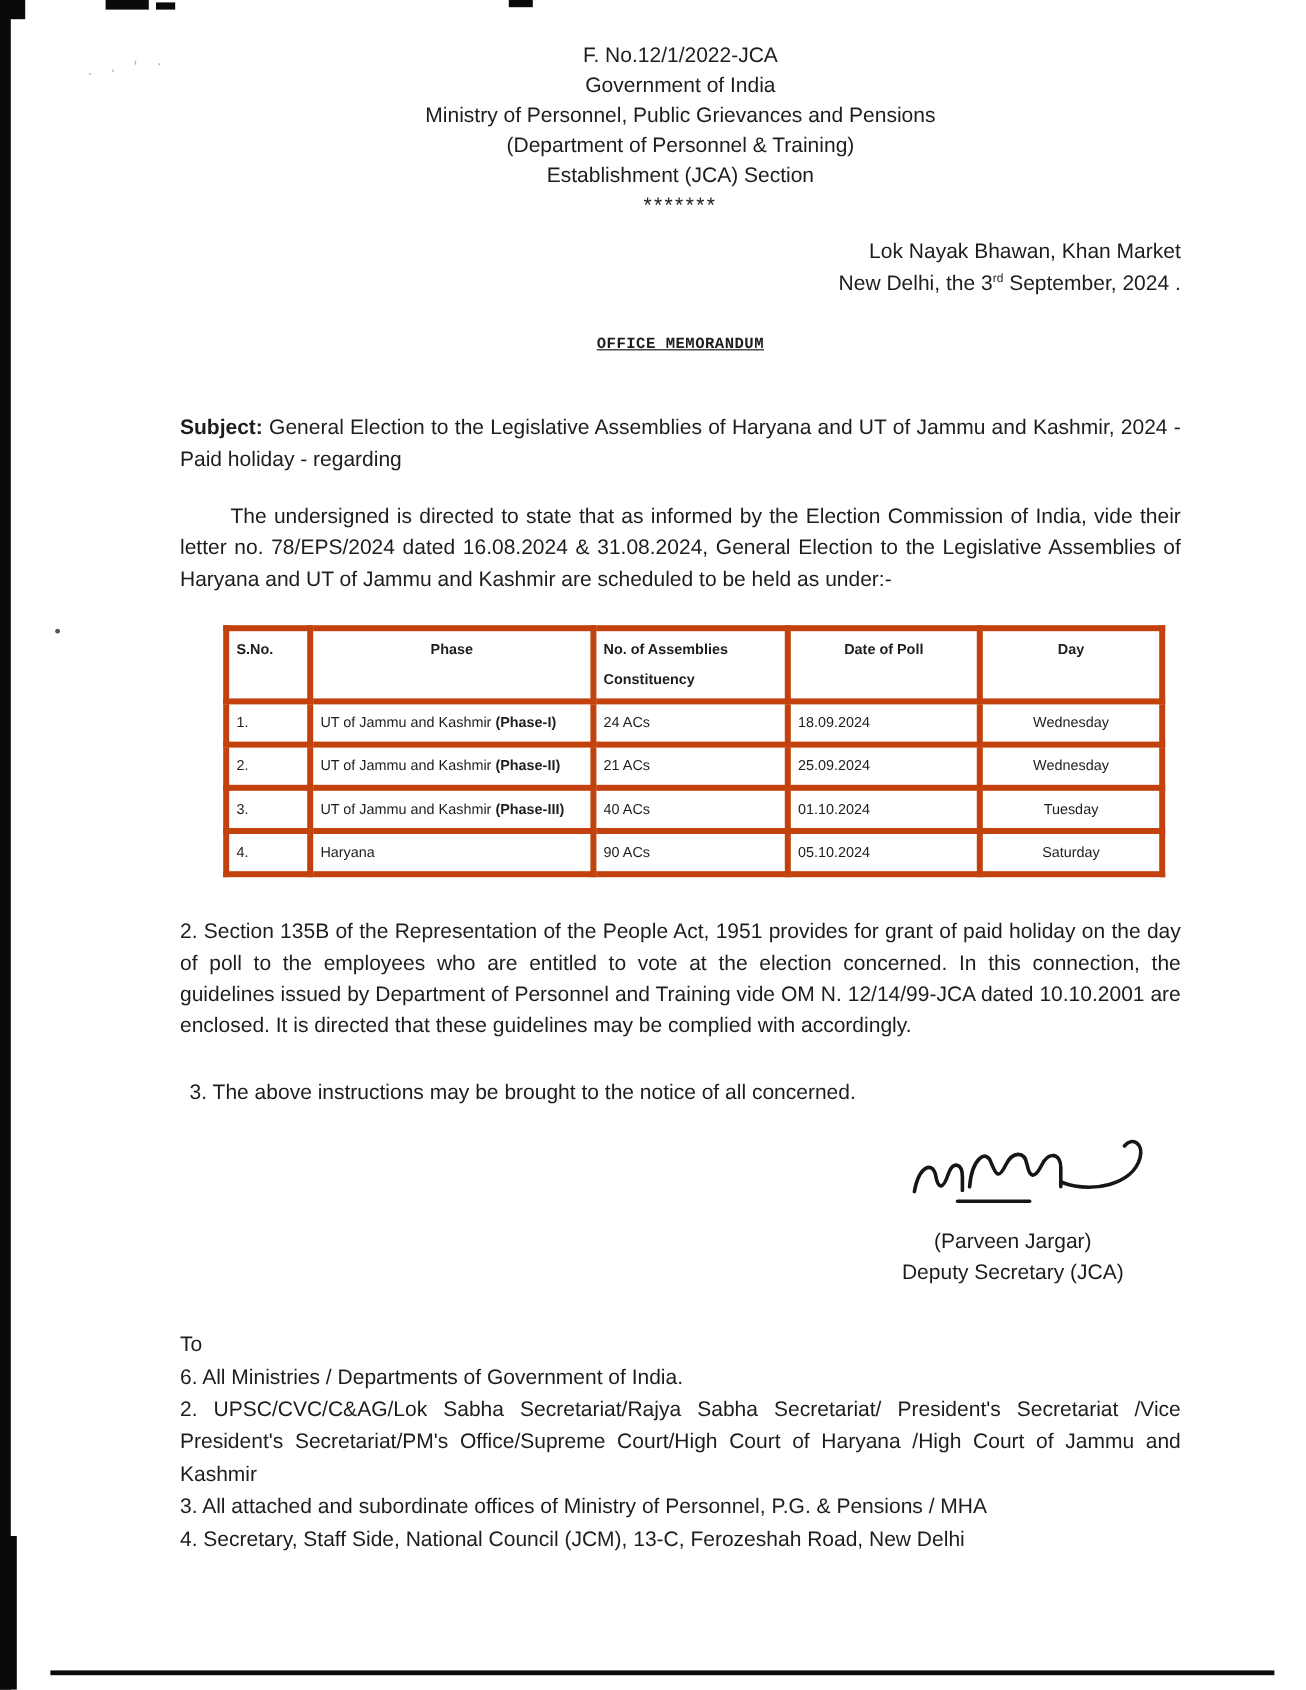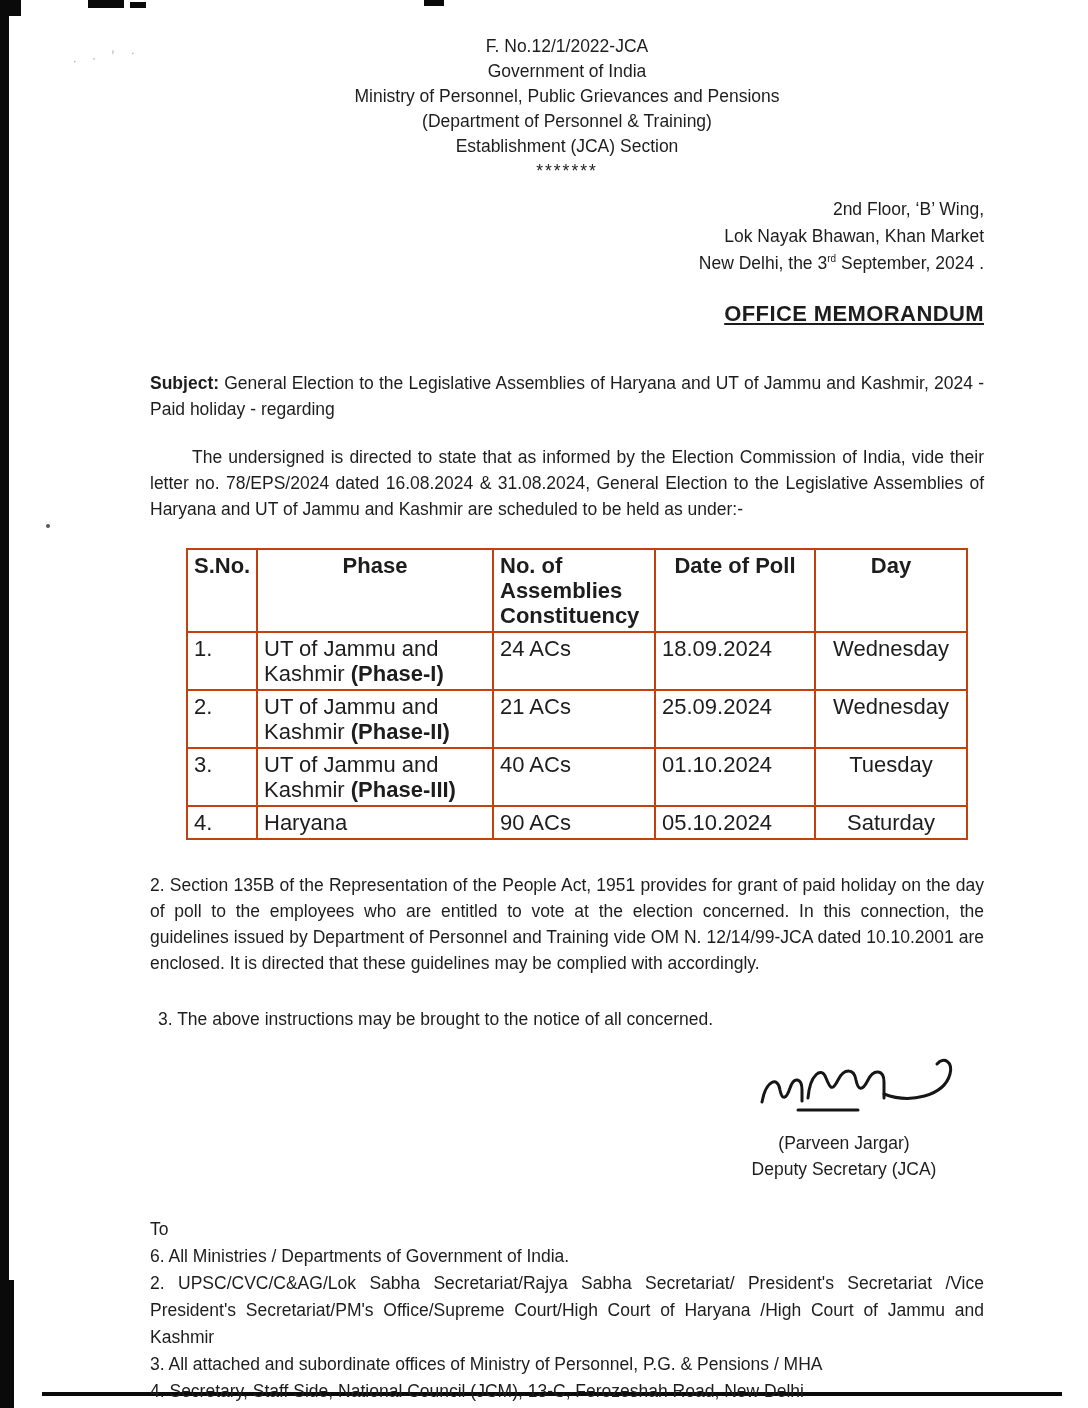--- a/index.html
+++ b/index.html
@@ -13,34 +13,34 @@
     width: 1088px; min-height: 1408px;
     padding: 34px 104px 16px 150px;
     font-size: 17.5px; line-height: 26px;
   }
   .center { text-align: center; }
   .letterhead div { line-height: 25px; }
   .stars { letter-spacing: 2px; line-height: 18px; }
   .address-block { text-align: right; margin-top: 12px; line-height: 27px; }
   sup { font-size: 10px; vertical-align: super; line-height: 0; }
   .memo-title {
-    text-align: right; font-weight: bold; font-size: 22px;
-    text-decoration: underline; letter-spacing: 0.4px; margin-top: 24px;
+    text-align: center; font-weight: bold; font-size: 13px;
+    text-decoration: underline; letter-spacing: 0.4px; margin-top: 24px; font-family: Liberation Mono, monospace;
   }
   .subject { margin-top: 43px; text-align: justify; }
   .subject .lbl { font-weight: bold; }
   .para { margin-top: 22px; text-align: justify; }
   .para.indent { text-indent: 42px; }
   table.schedule {
     border-collapse: collapse; margin: 26px 0 0 36px;
     width: 780px; table-layout: fixed;
   }
   table.schedule th, table.schedule td {
-    border: 2px solid #c2410c; vertical-align: top;
-    font-size: 22px; line-height: 25px; padding: 3px 6px;
+    border: 5px solid #c2410c; vertical-align: top;
+    font-size: 12px; line-height: 25px; padding: 3px 6px;
   }
   table.schedule th { font-weight: bold; text-align: center; }
   table.schedule th.left { text-align: left; }
   col.c-sno { width: 70px; } col.c-phase { width: 236px; }
   col.c-acs { width: 162px; } col.c-date { width: 160px; } col.c-day { width: 152px; }
   .narrow-head { display: inline-block; width: 116px; text-align: left; }
   td.sno { padding-left: 10px; }
   td.day { text-align: center; }
   .bold { font-weight: bold; }
   .sig-block { margin-top: 18px; display: flex; justify-content: flex-end; }
@@ -81,21 +81,20 @@
   <div class="letterhead center">
     <div>F. No.12/1/2022-JCA</div>
     <div>Government of India</div>
     <div>Ministry of Personnel, Public Grievances and Pensions</div>
     <div>(Department of Personnel &amp; Training)</div>
     <div>Establishment (JCA) Section</div>
     <div class="stars">*******</div>
   </div>
 
   <div class="address-block">
-    <div>2nd Floor, ‘B’ Wing,</div>
     <div>Lok Nayak Bhawan, Khan Market</div>
     <div><span>New Delhi, the 3</span><sup>rd</sup><span> September, 2024 .</span></div>
   </div>
 
   <div class="memo-title">OFFICE MEMORANDUM</div>
 
   <div class="subject">
     <span class="lbl">Subject:</span><span> General Election to the Legislative Assemblies  of Haryana and UT of Jammu and Kashmir, 2024 - Paid holiday - regarding</span>
   </div>
 

